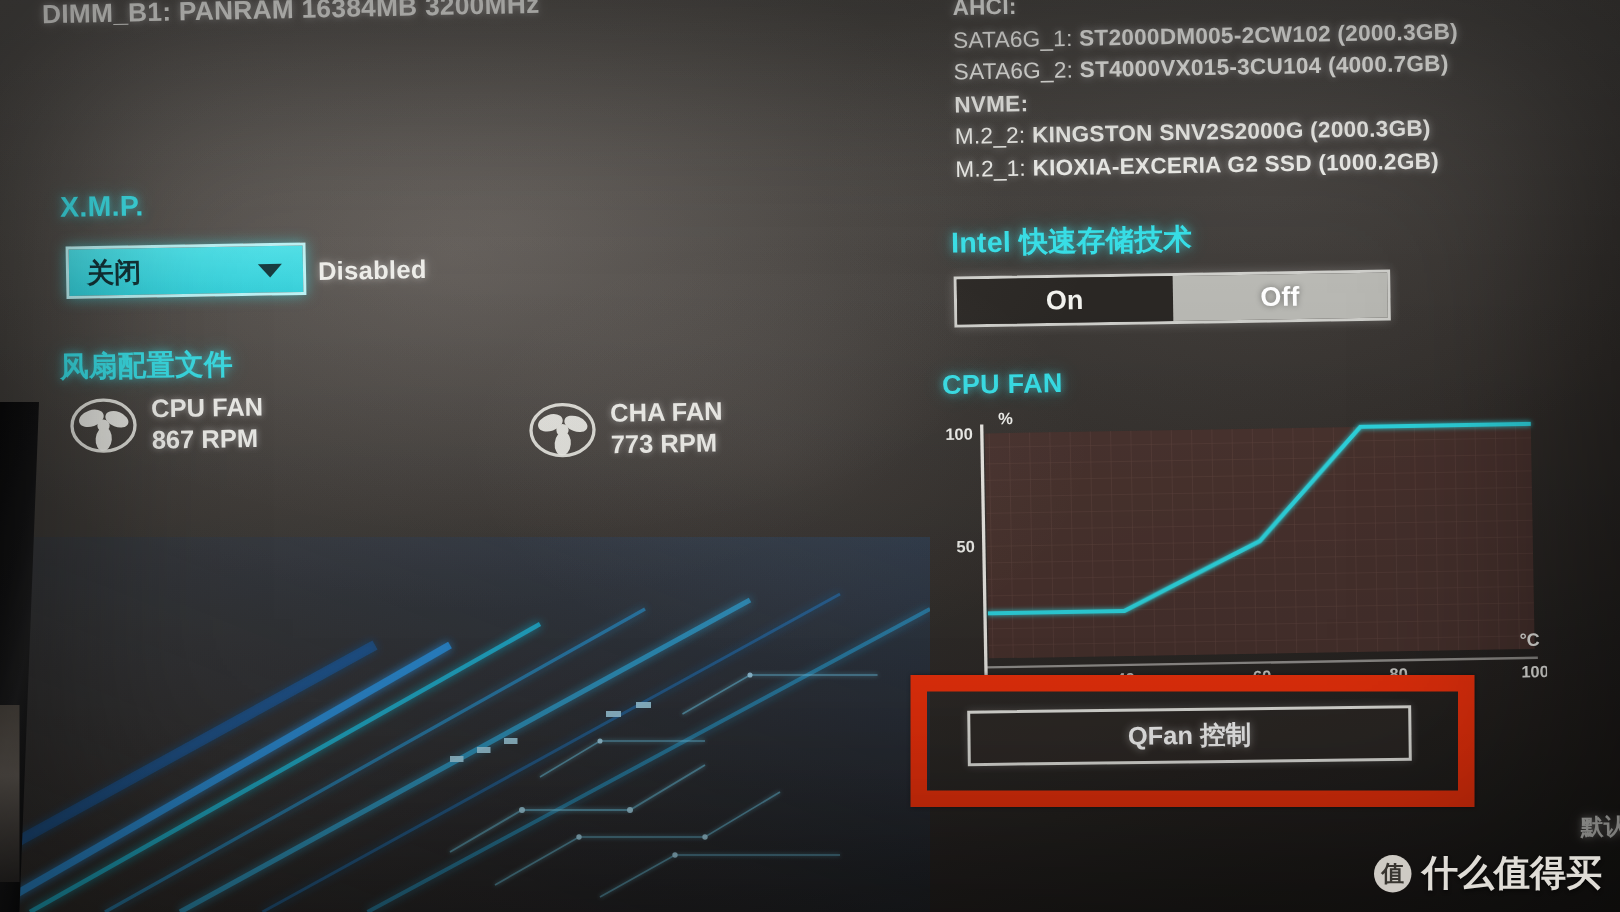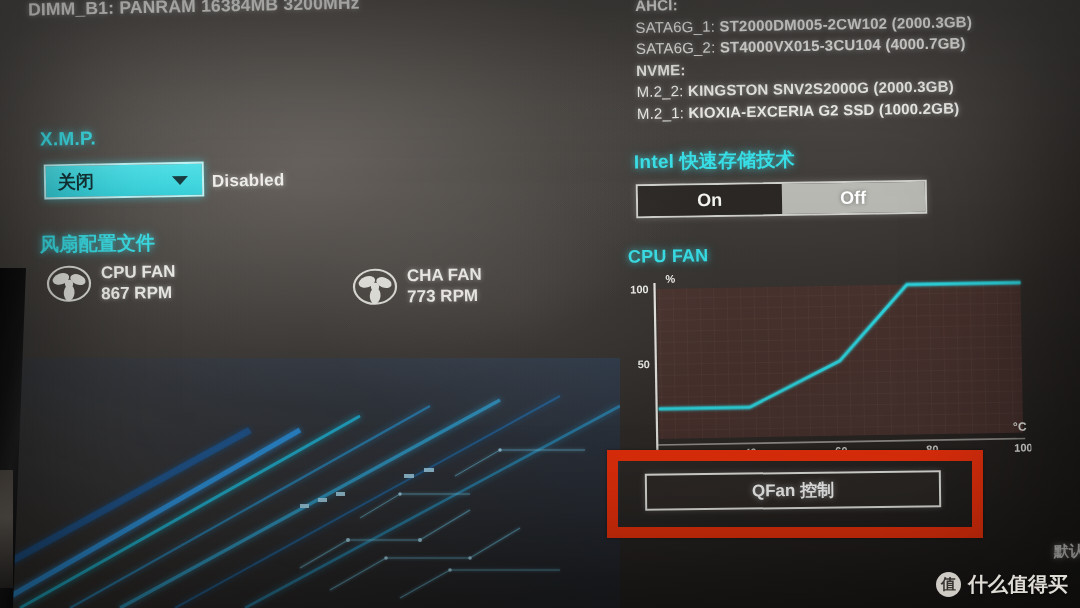--- a/index.html
+++ b/index.html
@@ -96,21 +96,21 @@
 
   
   #default-lbl{right:-4px;top:542px;font-size:15px;font-weight:bold;opacity:.92;
      transform:rotate(-1deg);white-space:nowrap;}
 
   
   #wm{position:absolute;right:12px;bottom:10px;display:flex;align-items:center;gap:7px;z-index:70;
       opacity:.93;}
   #wm .badge{width:25px;height:25px;border-radius:50%;background:#ddd9d2;color:#3b3833;
       display:flex;align-items:center;justify-content:center;font-size:15px;font-weight:bold;}
-  #wm .wtext{font-size:20px;font-weight:bold;color:#efece6;
+  #wm .wtext{font-size:24px;font-weight:bold;color:#efece6;
       text-shadow:0 1px 3px rgba(0,0,0,.6);}
 </style>
 </head>
 <body>
 
 <div id="screen">
 
   <svg class="circuit" viewBox="0 0 620 250">
     <defs>
       <linearGradient id="bg1" x1="0" y1="1" x2="1" y2="0">

